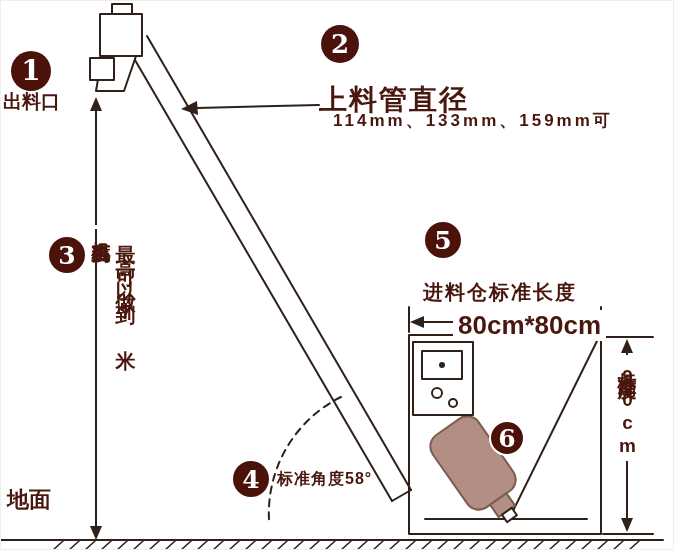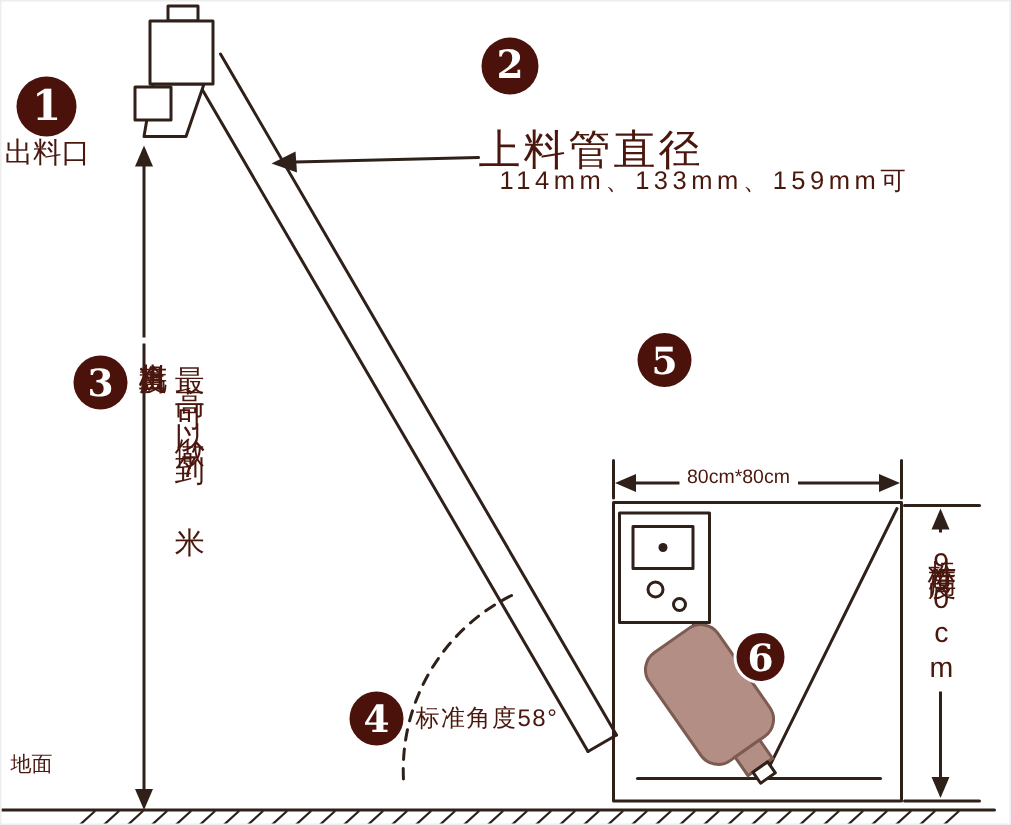--- a/index.html
+++ b/index.html
@@ -13,21 +13,21 @@
   .thin { stroke-width: 1.5; }
   .fl { fill: var(--line, #2f211a); stroke: none; }
   .dash { stroke-dasharray: 7 6; }
   .wfill { fill: #fff; }
   .motor { fill: var(--motor, #b28e84); stroke: #7d5b51; stroke-width: 2; }
   .badge {
     position: absolute; display: flex; align-items: center; justify-content: center;
     background: var(--badge, #4a120b); color: #fff; border-radius: 50%;
     font-family: "DejaVu Serif", "Liberation Serif", serif; font-weight: bold; line-height: 1;
   }
-  .txt { position: absolute; color: var(--text, #4a170e); font-weight: normal; white-space: nowrap; }
+  .txt { position: absolute; color: var(--text, #4a170e); font-weight: bold; white-space: nowrap; }
   .vtext { writing-mode: vertical-rl; text-orientation: upright; white-space: normal; }
   .bgw { background: #fff; }
 </style>
 </head>
 <body>
 
 <div class="stage">
 
   <svg class="draw" width="674" height="550" viewBox="0 0 674 550">
 
@@ -109,18 +109,19 @@
   <div class="txt" style="left:2px; top:88px; font-size:19px;">出料口</div>
 
   <div class="txt" style="left:318px; top:80px; font-size:28px; letter-spacing:2px;">上料管直径</div>
   <div class="txt" style="left:332px; top:108px; font-size:17px; letter-spacing:3px;">114mm、133mm、159mm可</div>
 
   <div class="txt vtext bgw" style="left:86px; top:224px; font-size:19px; padding:2px 1px;">上料机高度</div>
   <div class="txt vtext" style="left:112px; top:228px; font-size:20px; letter-spacing:12px;">最高可以做到7米</div>
 
   <div class="txt" style="left:276px; top:468px; font-size:16px; letter-spacing:1px;">标准角度58°</div>
 
-  <div class="txt bgw" style="left:452px; top:309px; font-size:13px; padding:0 5px;">80cm*80cm</div>
+  <div class="txt" style="left:422px; top:278px; font-size:20px; letter-spacing:2px;">进料仓标准长度</div>
+  <div class="txt bgw" style="left:452px; top:309px; font-size:26px; padding:0 5px;">80cm*80cm</div>
 
   <div class="txt vtext bgw" style="left:613px; top:354px; font-size:19px; letter-spacing:2px; padding:3px 0;">标准高度90cm</div>
 
-  <div class="txt" style="left:6px; top:500px; font-size:14px;">地面</div>
+  <div class="txt" style="left:6px; top:484px; font-size:22px;">地面</div>
 </div>
 
 </body></html>

